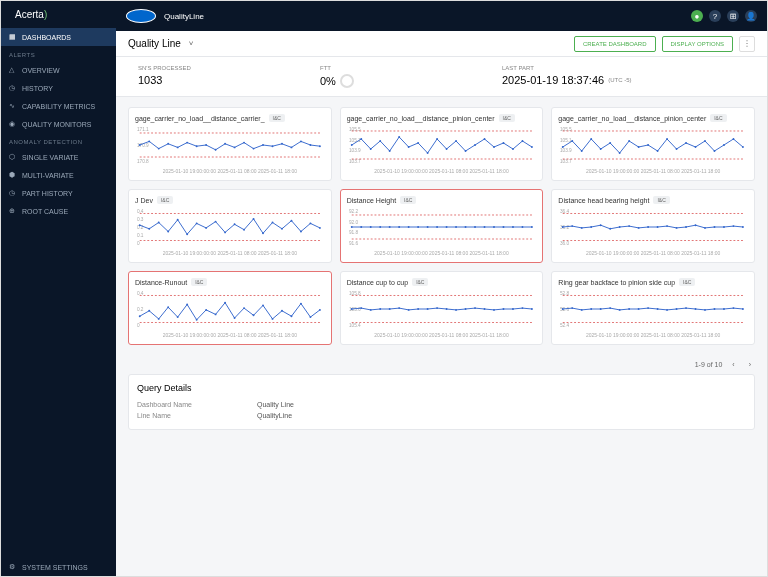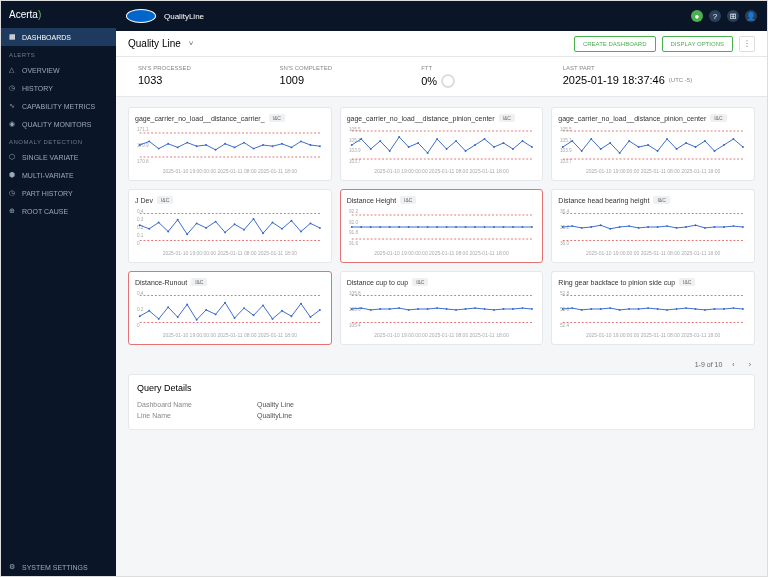--- a/index.html
+++ b/index.html
@@ -1,19 +1,19 @@
 <!DOCTYPE html>
 <html><head>
 <meta charset="utf-8">
 <style>
 *{margin:0;padding:0;box-sizing:border-box;font-family:Arial,Helvetica,sans-serif}
 body{background:#fff}
 .app{display:flex;width:768px;height:577px;overflow:hidden;border:1px solid #ddd}
 .sidebar{width:115px;background:#0a1628;color:#fff;display:flex;flex-direction:column;font-size:7px}
-.logo{padding:8px 8px;font-size:10px;font-weight:500;color:#fff}
+.logo{padding:8px 14px;font-size:10px;font-weight:500;color:#fff}
 .logo-o{color:#6fbf73}
 .sidebar-btn{display:flex;align-items:center;gap:5px;padding:5px 8px;color:#9aa8b8;cursor:pointer}
 .sidebar-btn.active{background:#1e3a5f;color:#fff}
 .sidebar-section{padding:6px 8px 3px;color:#6b7a8a;font-size:6px;letter-spacing:0.5px}
 .sidebar-icon{width:8px;height:8px;display:inline-block}
 .spacer{flex:1}
 .main{flex:1;display:flex;flex-direction:column;background:#f5f6f8}
 .topbar{height:30px;background:#0a1628;display:flex;align-items:center;padding:0 10px;gap:8px}
 .brand-oval{width:30px;height:14px;background:#0066cc;border-radius:50%;border:1px solid #fff}
 .top-text{color:#fff;font-size:8px}
@@ -124,24 +124,20 @@
         <button class="btn-more">⋮</button>
       </div>
     </div>
 
     <div class="kpis">
       <div class="kpi">
         <div class="kpi-label">SN'S PROCESSED</div>
         <div class="kpi-value">1033</div>
       </div>
       <div class="kpi">
-        <div class="kpi-label">SN'S COMPLETED</div>
-        <div class="kpi-value">1009</div>
-      </div>
-      <div class="kpi">
         <div class="kpi-label">FTT</div>
         <div class="kpi-value">
             <span>0%</span>
             <span class="ring"></span>
           </div>
       </div>
       <div class="kpi last">
         <div class="kpi-label">LAST PART</div>
         <div class="kpi-value">
             <span>2025-01-19 18:37:46</span> 

